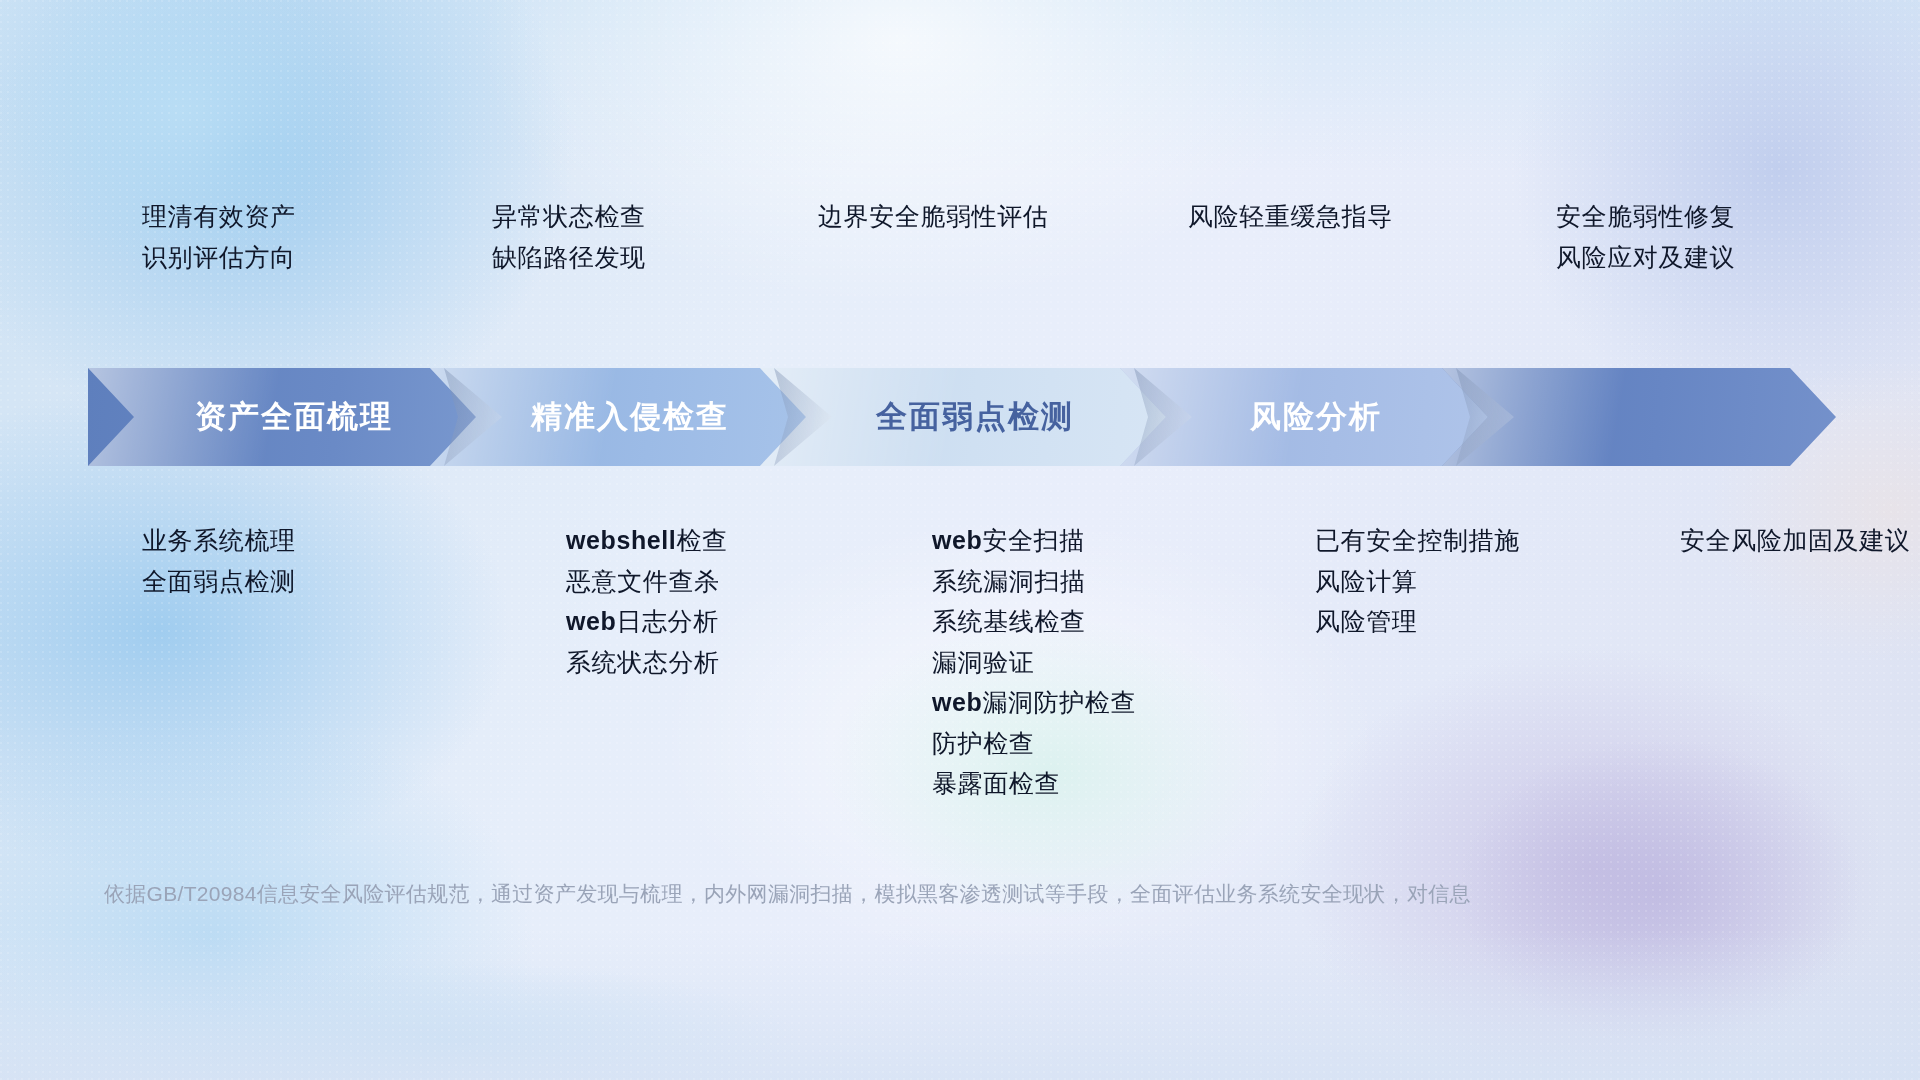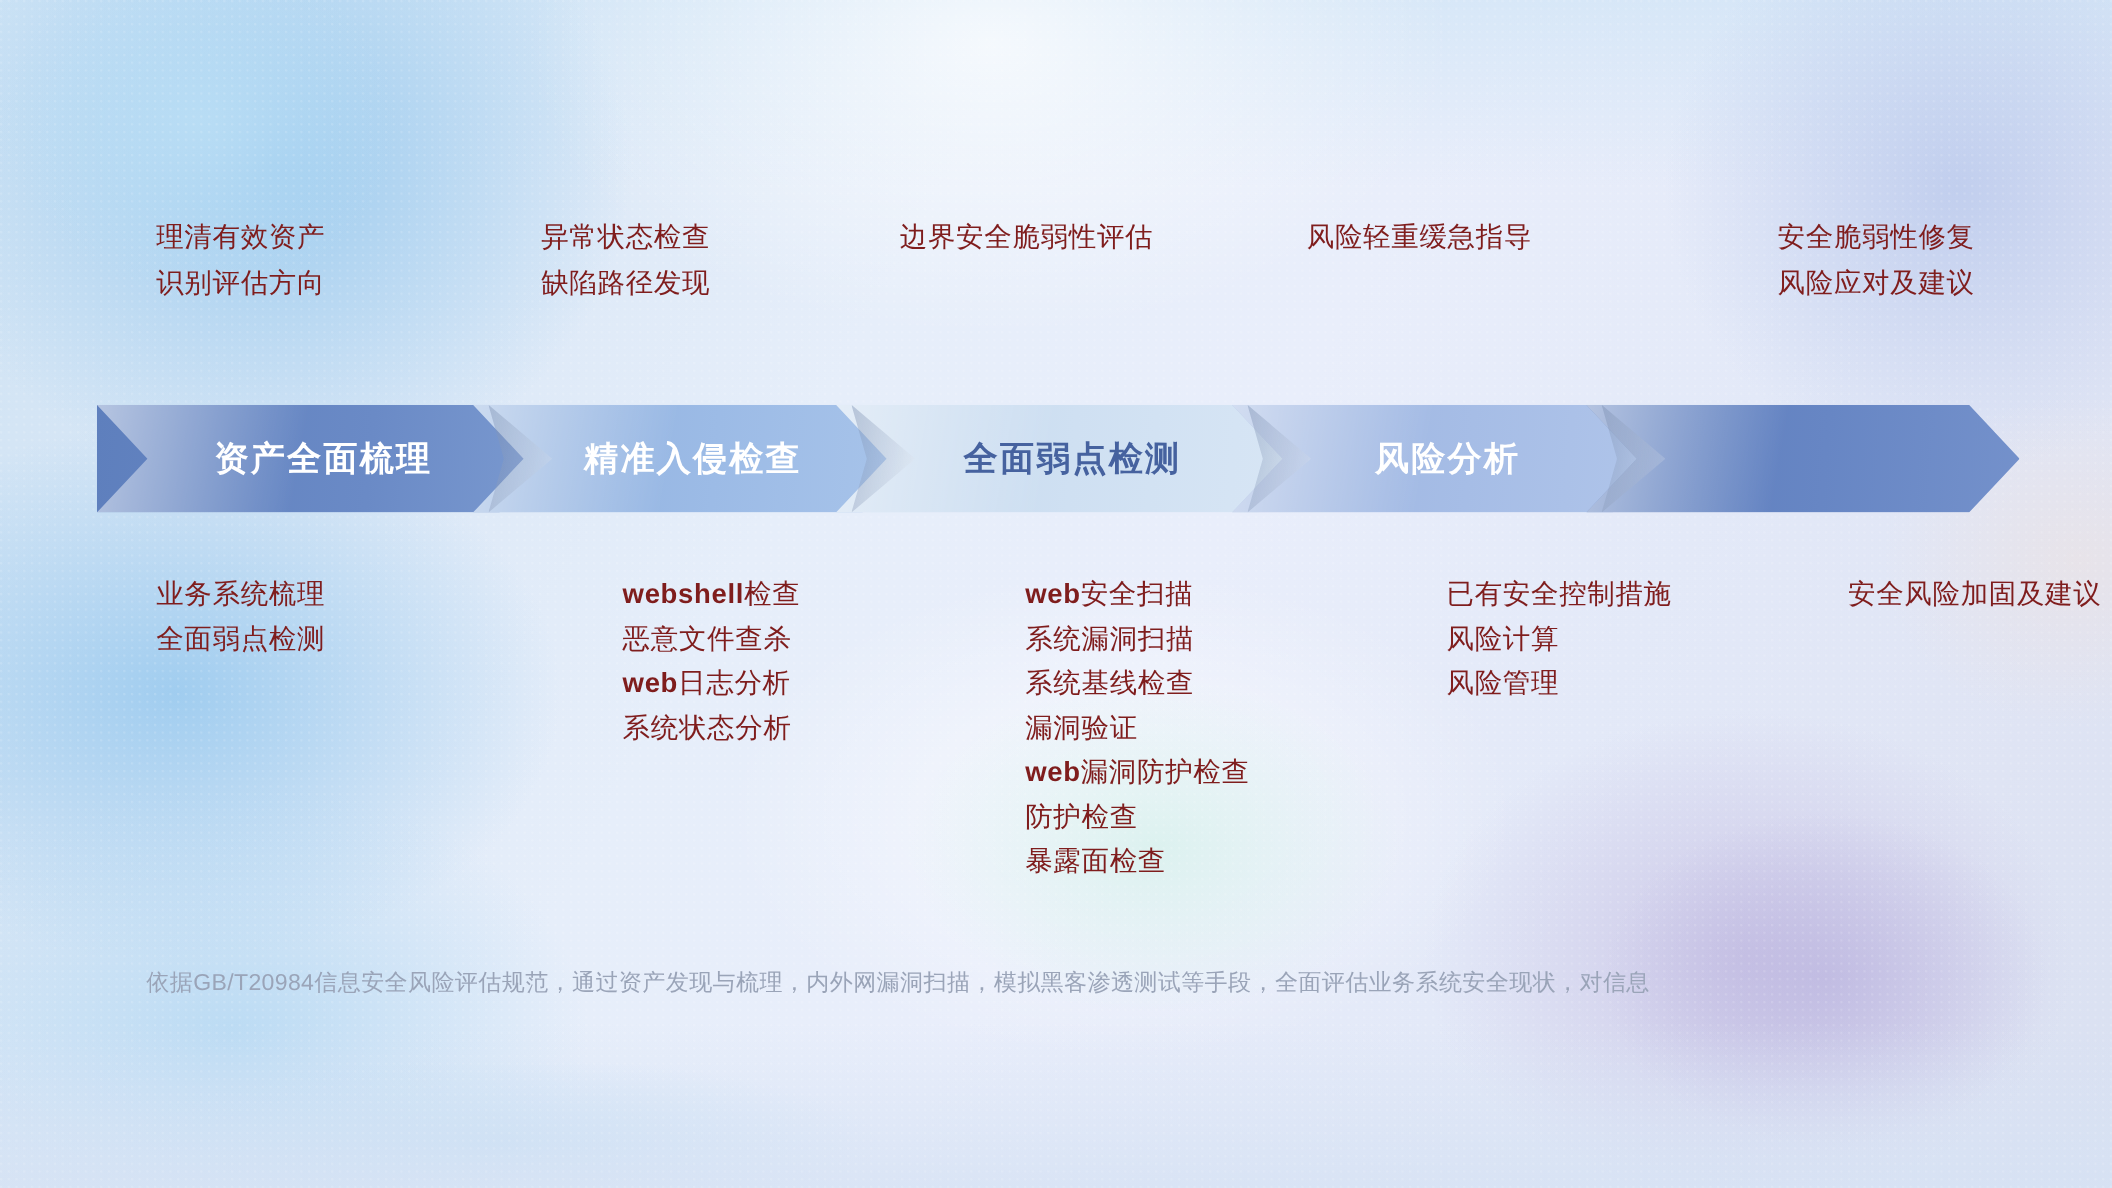--- a/index.html
+++ b/index.html
@@ -83,21 +83,21 @@
     background-size:7px 7px;
   }
 
   
   #content { position:absolute; inset:0; }
 
   .col-top, .col-bot { position:absolute; }
 
   .note {
     font-size:25px;
-    color:#7f1d1d;
+    color:#0f172a;
     line-height:1.62;
     white-space:nowrap;
     letter-spacing:.6px;
   }
 
   
   #banner { position:absolute; left:88px; top:368px; width:1748px; height:98px; }
   .arrow {
     position:absolute; top:0; height:98px;
     display:flex; align-items:center; justify-content:center;
@@ -142,21 +142,21 @@
     background:linear-gradient(100deg,rgba(120,140,175,.42),rgba(255,255,255,.20));
     filter:blur(.4px);
   }
 
   
   #desc {
     position:absolute; left:104px; top:876px; width:1530px;
     font-size:21px; line-height:1.72; color:#9aa4b8;
     letter-spacing:.3px;
   }
-  #desc div { white-space:nowrap;margin-left:29px; }
+  #desc div { white-space:nowrap; }
 </style>
 </head>
 <body>
 
 <div id="bg">
   <div class="bgl b-base"></div>
   <div class="bgl b-topband"></div>
   <div class="bgl b-topleft"></div>
   <div class="bgl b-topleft2"></div>
   <div class="bgl b-whitetop"></div>
@@ -186,21 +186,21 @@
   </div>
 
   <div class="col-top" style="left:818px; top:196px; text-align:left;">
     <div class="note">边界安全脆弱性评估</div>
   </div>
 
   <div class="col-top" style="left:1188px; top:196px; text-align:left;">
     <div class="note">风险轻重缓急指导</div>
   </div>
 
-  <div class="col-top" style="left:1616px; top:196px; text-align:right;">
+  <div class="col-top" style="left:1556px; top:196px; text-align:right;">
     <div class="note">安全脆弱性修复</div>
     <div class="note">风险应对及建议</div>
   </div>
 
   <div id="banner">
 
     <div class="arrow a1 first">
       <div class="shape"></div>
         <div class="edge"></div>
         <div class="notchshadow"></div>

